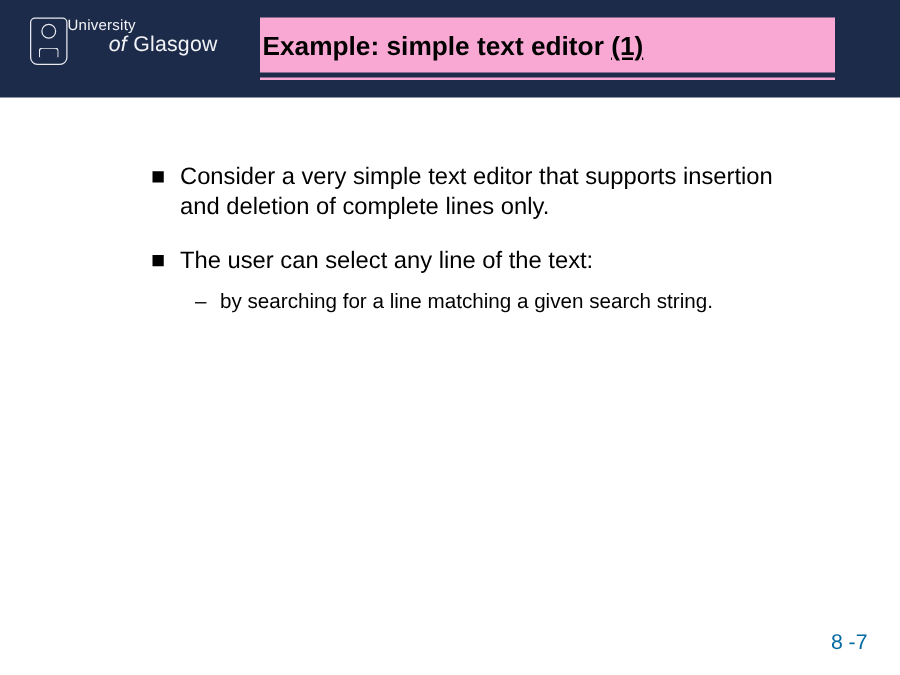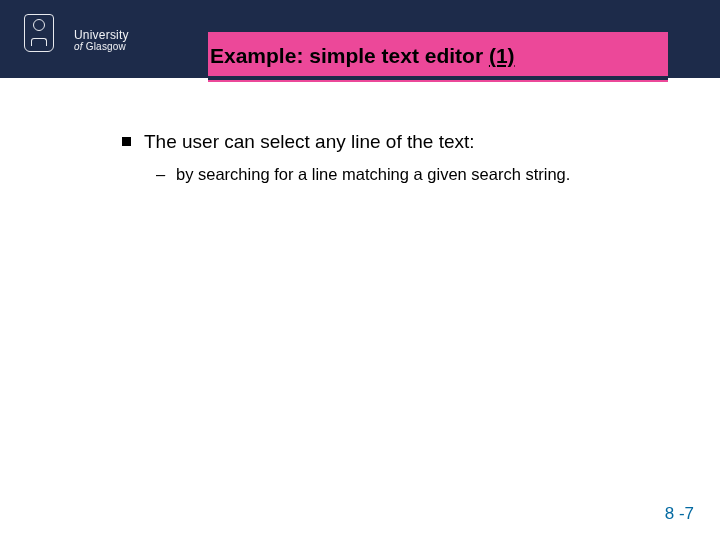--- a/index.html
+++ b/index.html
@@ -23,22 +23,22 @@
     left: 0;
     right: 0;
     height: 78px;
     background: #1d2b4a;
   }
   .logo {
     position: absolute;
     top: 14px;
     left: 24px;
     display: flex;
-    align-items: flex-end;
-    gap: 20px;
+    align-items: flex-start;
+    gap: 0;
   }
   .logo-mark {
     width: 30px;
     height: 38px;
     border: 1.5px solid #e8eaef;
     border-radius: 4px 4px 6px 6px;
     position: relative;
     box-sizing: border-box;
   }
   .logo-mark::before {
@@ -69,30 +69,31 @@
     display: flex;
     flex-direction: column;
     line-height: 1.05;
     color: #f2f3f6;
   }
   .logo-text .line1 {
     font-size: 12px;
     letter-spacing: 0.2px;
   }
   .logo-text .line2 {
-    font-size: 10px;
+    font-size: 17px;
     letter-spacing: 0.2px;
+    margin-left: 33px;
   }
   .title-box {
     position: absolute;
-    top: 32px;
+    top: 14px;
     left: 208px;
     right: 52px;
     height: 50px;
-    background: #ec4899;
+    background: #f9a8d4;
   }
   .title-text {
     padding: 12px 2px 6px 2px;
     font-size: 21px;
     font-weight: bold;
     color: #000000;
   }
   .title-underline {
     height: 4px;
     background: #1d2b4a;
@@ -173,20 +174,21 @@
       </div>
     </div>
     <div class="title-box">
       <div class="title-text"><span>Example: simple text editor </span><span class="u">(1)</span></div>
       <div class="title-underline"></div>
     </div>
   </div>
 
   <div class="body">
     <ul class="bullets">
+      <li>Consider a very simple text editor that supports insertion and deletion of complete lines only.</li>
       <li>
         <span>The user can select any line of the text:</span>
         <ul class="sub">
           <li>by searching for a line matching a given search string.</li>
         </ul>
       </li>
     </ul>
   </div>
 
   <div class="pagenum">8 -7</div>

